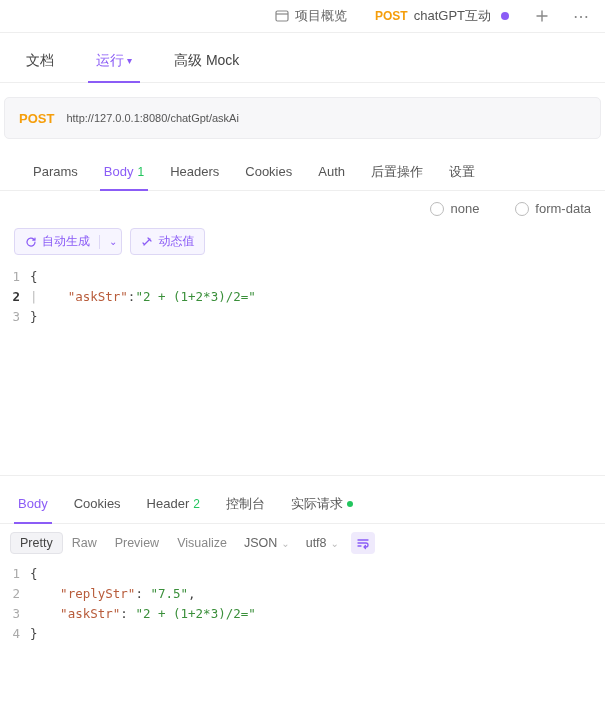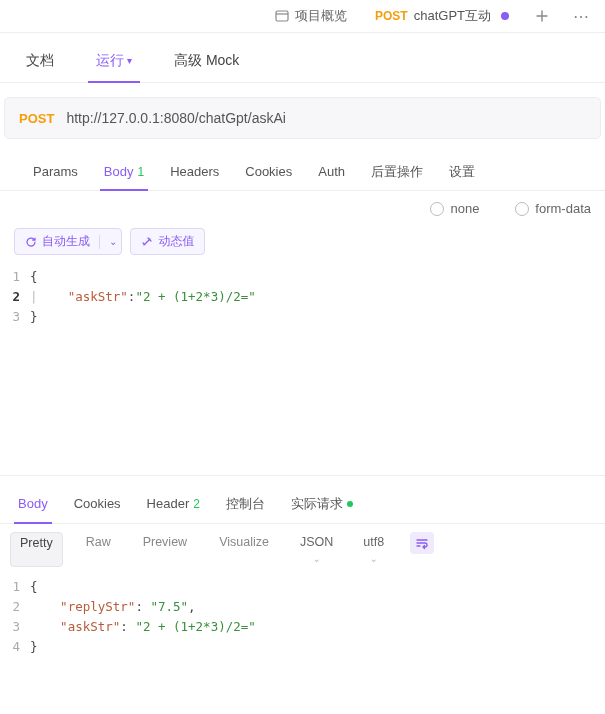--- a/index.html
+++ b/index.html
@@ -84,21 +84,21 @@
     background: #f7f7f9;
     border: 1px solid #ececef;
     border-radius: 5px;
     height: 42px;
     display: flex;
     align-items: center;
     padding: 0 14px;
     gap: 12px;
   }
   .method-post { color: #f59e0b; font-weight: 700; font-size: 13px; }
-  .url-text { color: #555; font-size: 14px; }
+  .url-text { color: #555; font-size: 11px; }
 
   
   .req-tabs {
     display: flex;
     align-items: center;
     padding: 0 23px;
     height: 38px;
     border-bottom: 1px solid #eee;
     gap: 6px;
   }
@@ -192,31 +192,32 @@
   .resp-tab {
     padding: 0 8px; height: 100%; display: flex; align-items: center; cursor: pointer; color: #555; font-size: 13px; position: relative;
   }
   .resp-tab.active { color: #8b5cf6; }
   .resp-tab.active::after { content: ""; position: absolute; bottom: -1px; left: 4px; right: 4px; height: 2px; background: #8b5cf6; }
   .green-dot { width: 6px; height: 6px; background: #22c55e; border-radius: 50%; display: inline-block; margin-left: 4px; }
 
   
   .resp-controls {
     display: flex;
-    gap: 14px;
+    align-items: center;
+    gap: 0;
     padding: 8px 10px;
     color: #777;
     font-size: 12.5px;
   }
   .seg-btn {
     padding: 3px 9px; border: 1px solid #e3e3e8; border-radius: 4px; cursor: pointer; background: #fff; color: #666;
   }
   .seg-btn.active { background: #f3f3f6; color: #444; }
   .seg-label { padding: 3px 9px; color: #888; cursor: pointer; }
-  .dd { display: inline-flex; align-items: center; gap: 4px; padding: 3px 8px; cursor: pointer; color: #666; flex-direction: column; }
+  .dd { display: inline-flex; align-items: center; gap: 4px; padding: 3px 8px; cursor: pointer; color: #666; }
   .dd .chev { font-size: 10px; color: #bbb; }
   .wrap-icon {
     width: 24px; height: 22px; background: #efeafc; border-radius: 4px; display: inline-flex; align-items: center; justify-content: center; color: #8b5cf6; cursor: pointer; margin-left: 4px;
   }
 
   .resp-editor { padding-left: 0; }
 
   svg { display: block; }
 </style>
 </head>

